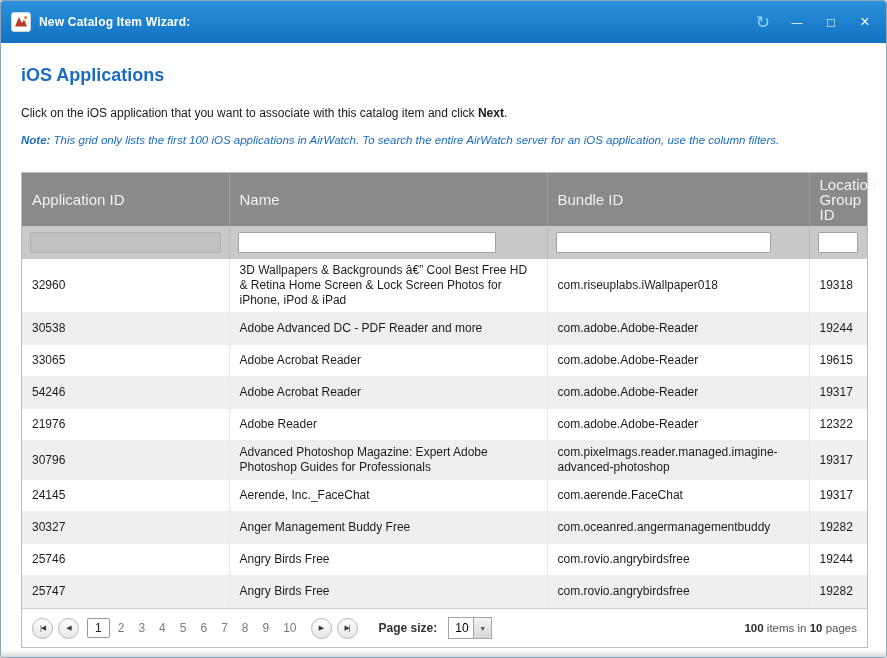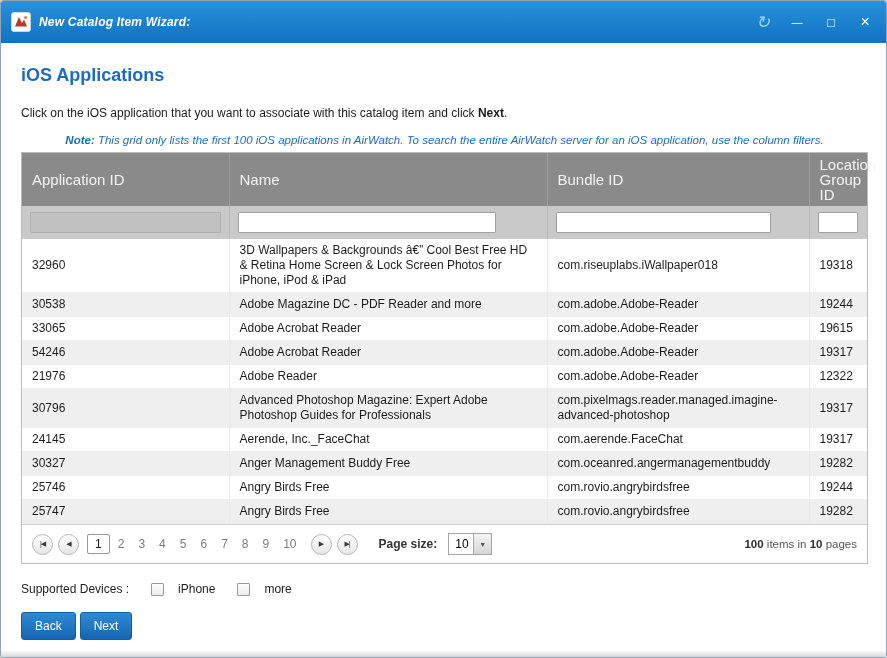--- a/index.html
+++ b/index.html
@@ -20,37 +20,36 @@
     background: linear-gradient(#ffffff, #d8d8d8);
   }
 
   
   .titlebar {
     height: 42px;
     background: linear-gradient(#2a91da, #1172c2);
     display: flex; align-items: center;
     padding: 0 14px 0 10px;
     border-radius: 2px 2px 0 0;
-    font-style: italic;
   }
   .app-icon { width: 20px; height: 20px; margin-right: 8px; flex: 0 0 auto; }
   .title { color: #fff; font-weight: bold; font-size: 12px; letter-spacing: .2px; }
   .tb-controls { margin-left: auto; display: flex; align-items: center; gap: 20px; }
   .tb-btn { color: #fff; font-size: 13px; line-height: 1; cursor: pointer; text-align: center; min-width: 14px; }
   .tb-btn.refresh { color: #93d9f6; font-size: 17px; }
   .tb-btn.minimize { font-size: 11px; }
   .tb-btn.maximize { font-size: 13px; }
   .tb-btn.close { font-size: 16px; }
 
   
   .content { padding: 16px 18px 0 20px; }
   .page-title { color: #1b6cc0; font-size: 18px; font-weight: bold; margin: 6px 0 20px 0; }
   .instruction { font-size: 12px; color: #1a1a1a; margin-bottom: 14px; }
   .instruction b { font-weight: bold; }
-  .note { font-size: 11.5px; color: #1b6cc0; font-style: italic; margin-bottom: 6px; text-align: center; }
+  .note { font-size: 11.5px; color: #1b6cc0; font-style: italic; margin-bottom: 26px; }
   .note .note-label { font-weight: bold; }
 
   
   .grid { border: 1px solid #bcbcbc; background: #fff; }
   table { width: 100%; border-collapse: collapse; table-layout: fixed; }
   col.c-appid { width: 207px; }
   col.c-name  { width: 318px; }
   col.c-bundle{ width: 262px; }
   col.c-lg    { width: auto; }
 
@@ -76,21 +75,21 @@
   .filter-input.gray { background: #c1c1c1; border-color: #b0b0b0; width: 100%; }
   .filter-input.f-name { width: 258px; }
   .filter-input.f-bundle { width: 215px; }
   .filter-input.f-lg { width: 40px; }
 
   tbody td {
     font-size: 12px; color: #1c1c1c;
     padding: 4px 10px; line-height: 15px;
     border-right: 1px solid #e9e9e9;
     border-bottom: 1px solid #ededed;
-    vertical-align: middle; height: 24px;
+    vertical-align: middle; height: 32px;
     word-wrap: break-word;
   }
   tbody td:last-child { border-right: none; }
   tbody tr { background: #fff; cursor: pointer; }
   tbody tr.alt { background: #efefef; }
 
   
   .pager {
     display: flex; align-items: center;
     padding: 8px 10px; gap: 5px;
@@ -196,21 +195,21 @@
         <tbody>
   <tr class="data-row">
     <td>32960</td>
     <td>3D Wallpapers &amp; Backgrounds â€” Cool Best Free HD &amp; Retina Home Screen &amp; Lock Screen Photos for iPhone, iPod &amp; iPad</td>
     <td>com.riseuplabs.iWallpaper018</td>
     <td>19318</td>
   </tr>
 
   <tr class="data-row alt">
     <td>30538</td>
-    <td>Adobe Magazine DC - PDF Reader and more</td>
+    <td>Adobe Advanced DC - PDF Reader and more</td>
     <td>com.adobe.Adobe-Reader</td>
     <td>19244</td>
   </tr>
 
   <tr class="data-row">
     <td>33065</td>
     <td>Adobe Acrobat Reader</td>
     <td>com.adobe.Adobe-Reader</td>
     <td>19615</td>
   </tr>

